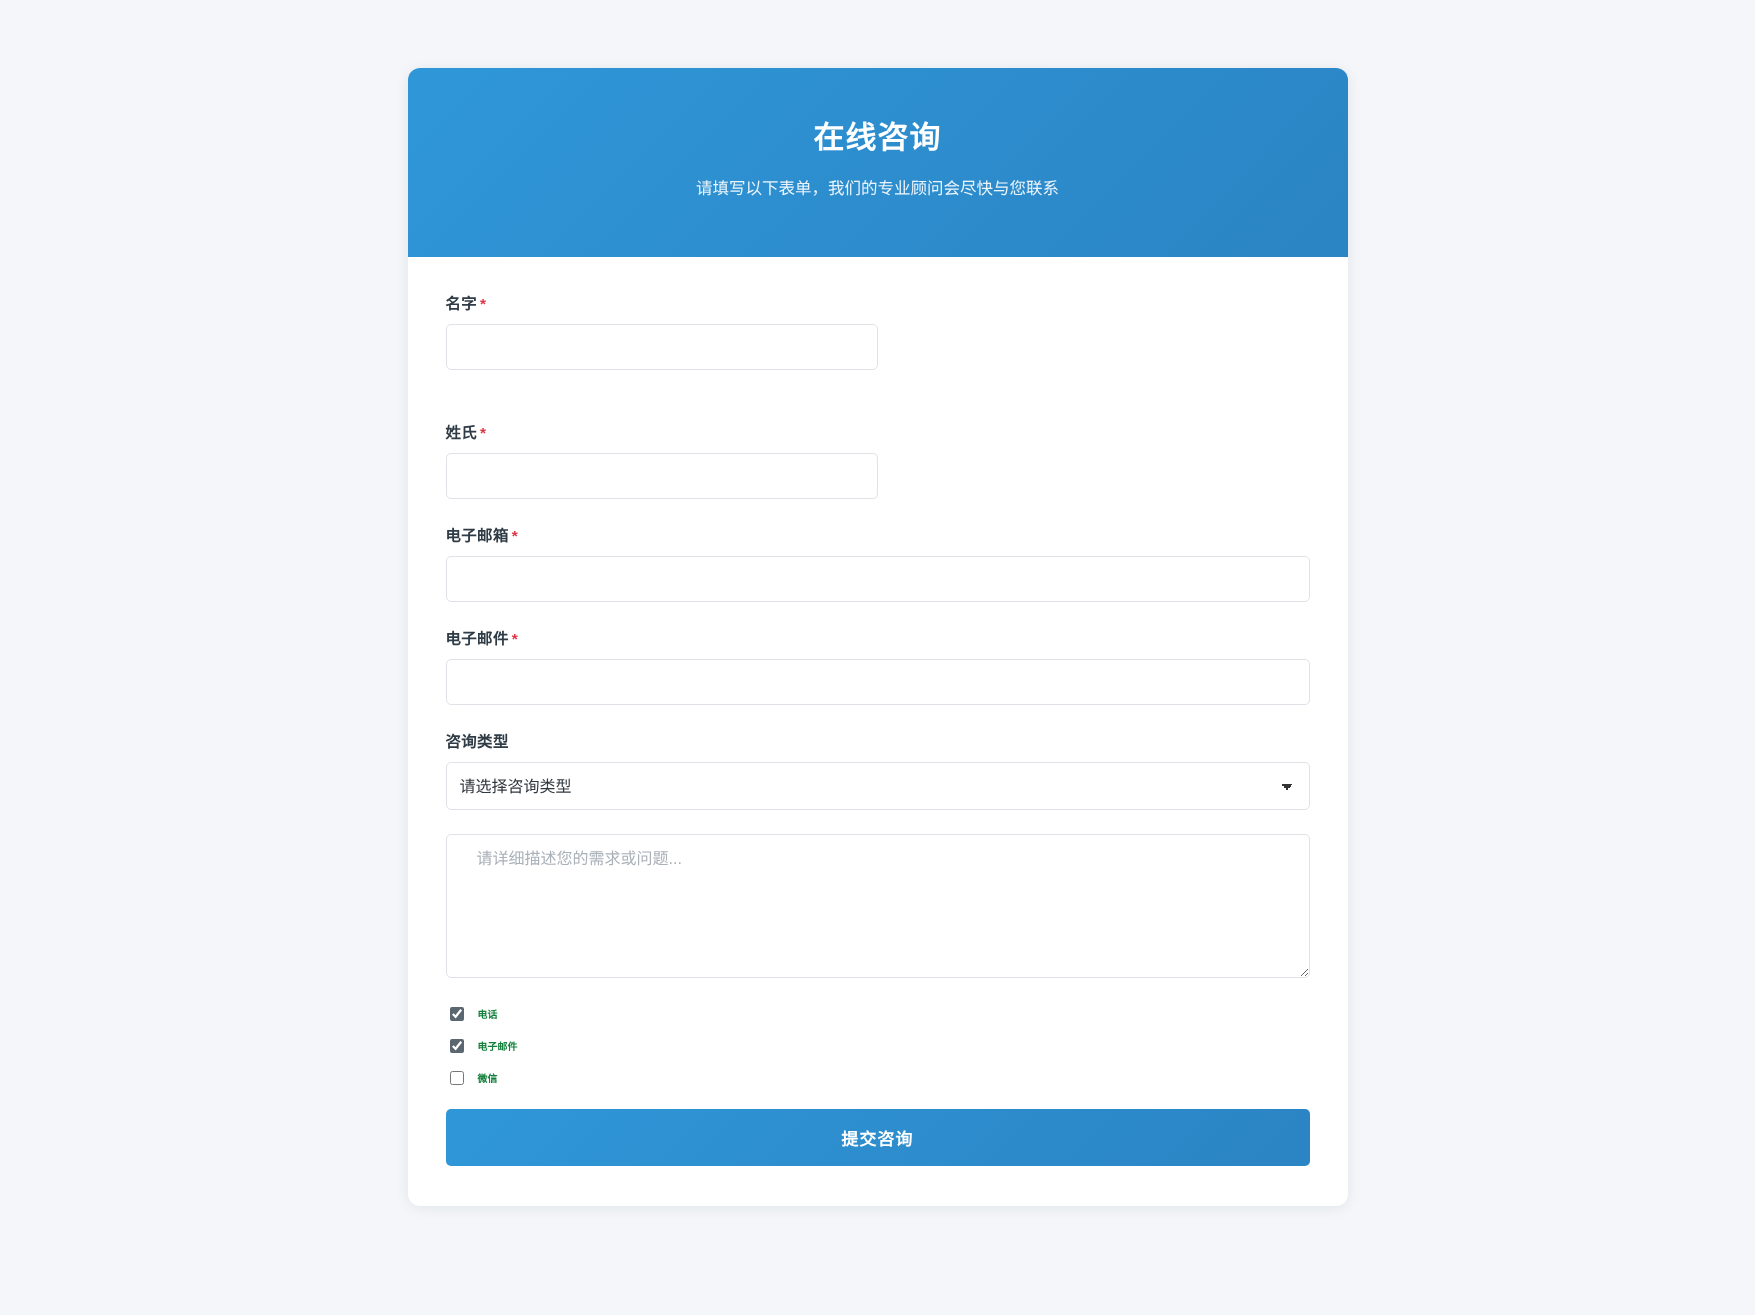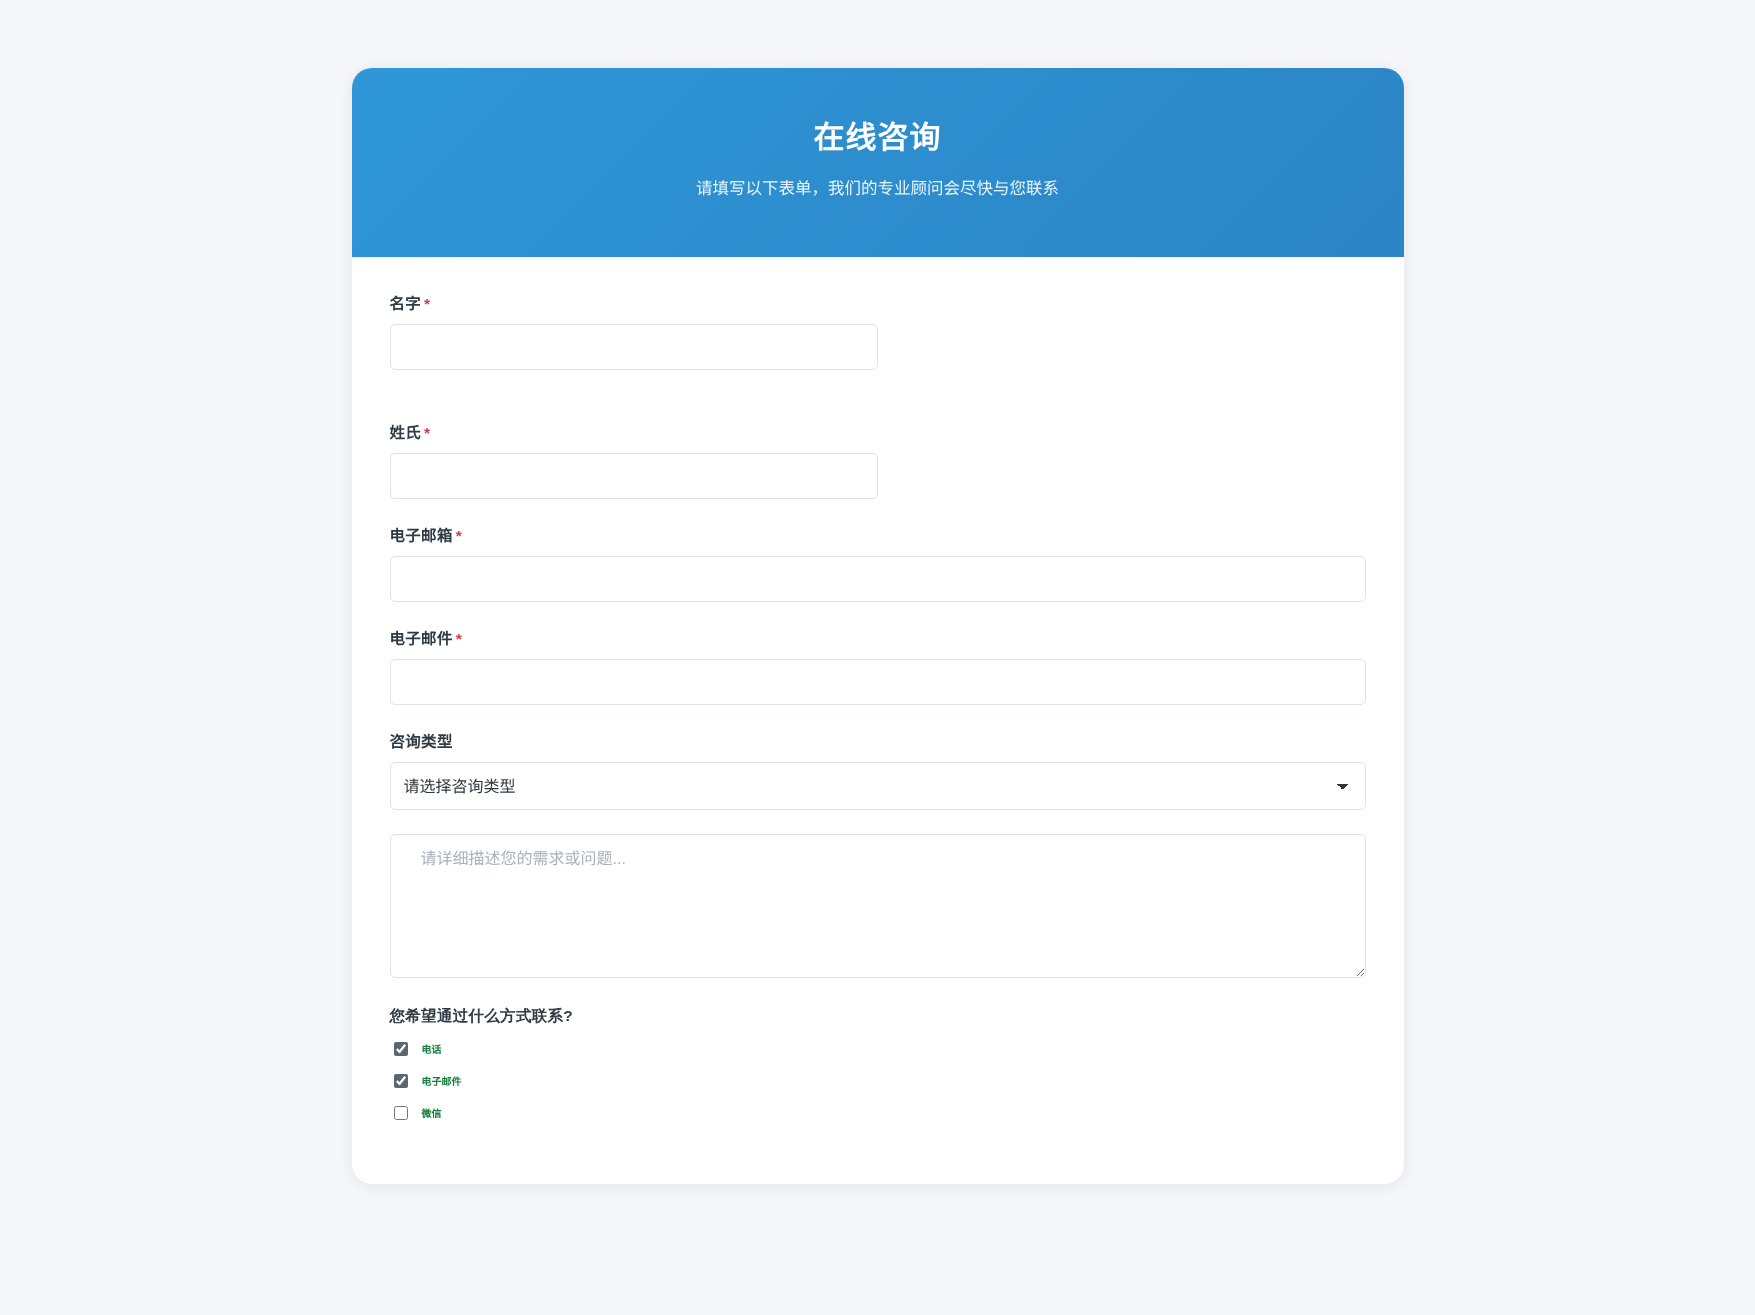--- a/index.html
+++ b/index.html
@@ -15,23 +15,23 @@
   .page {
     width: 1755px;
     min-height: 1315px;
     background: #f4f6f9;
     display: flex;
     justify-content: center;
     padding-top: 68px;
   }
 
   .card {
-    width: 1052px;
+    width: 940px;
     background: #ffffff;
-    border-radius: 20px;
+    border-radius: 12px;
     overflow: hidden;
     box-shadow: 0 2px 14px rgba(17, 40, 70, 0.08);
     align-self: flex-start;
   }
 
   .card-header {
     background: linear-gradient(135deg, #2f97d8 0%, #2b84c4 100%);
     padding: 44px 40px 42px 40px;
     text-align: center;
   }
@@ -220,34 +220,34 @@
         <select class="select-input">
           <option>请选择咨询类型</option>
         </select>
       </div>
 
       <div class="field">
         <textarea class="textarea-input" placeholder="请详细描述您的需求或问题..." style=""></textarea>
       </div>
 
       <div class="field">
-        <div class="contact-group-label">您希望通过什么方式联系?</div>
 
         <label class="checkbox-row">
           <input type="checkbox" checked="" style="">
           <span>电话</span>
         </label>
 
         <label class="checkbox-row">
           <input type="checkbox" checked="" style="">
           <span>电子邮件</span>
         </label>
 
         <label class="checkbox-row">
           <input type="checkbox" style="">
           <span>微信</span>
         </label>
       </div>
 
+      <button class="submit-button" type="button">提交咨询</button>
 
     </div>
   </div>
 </div>
 
 </body></html>

